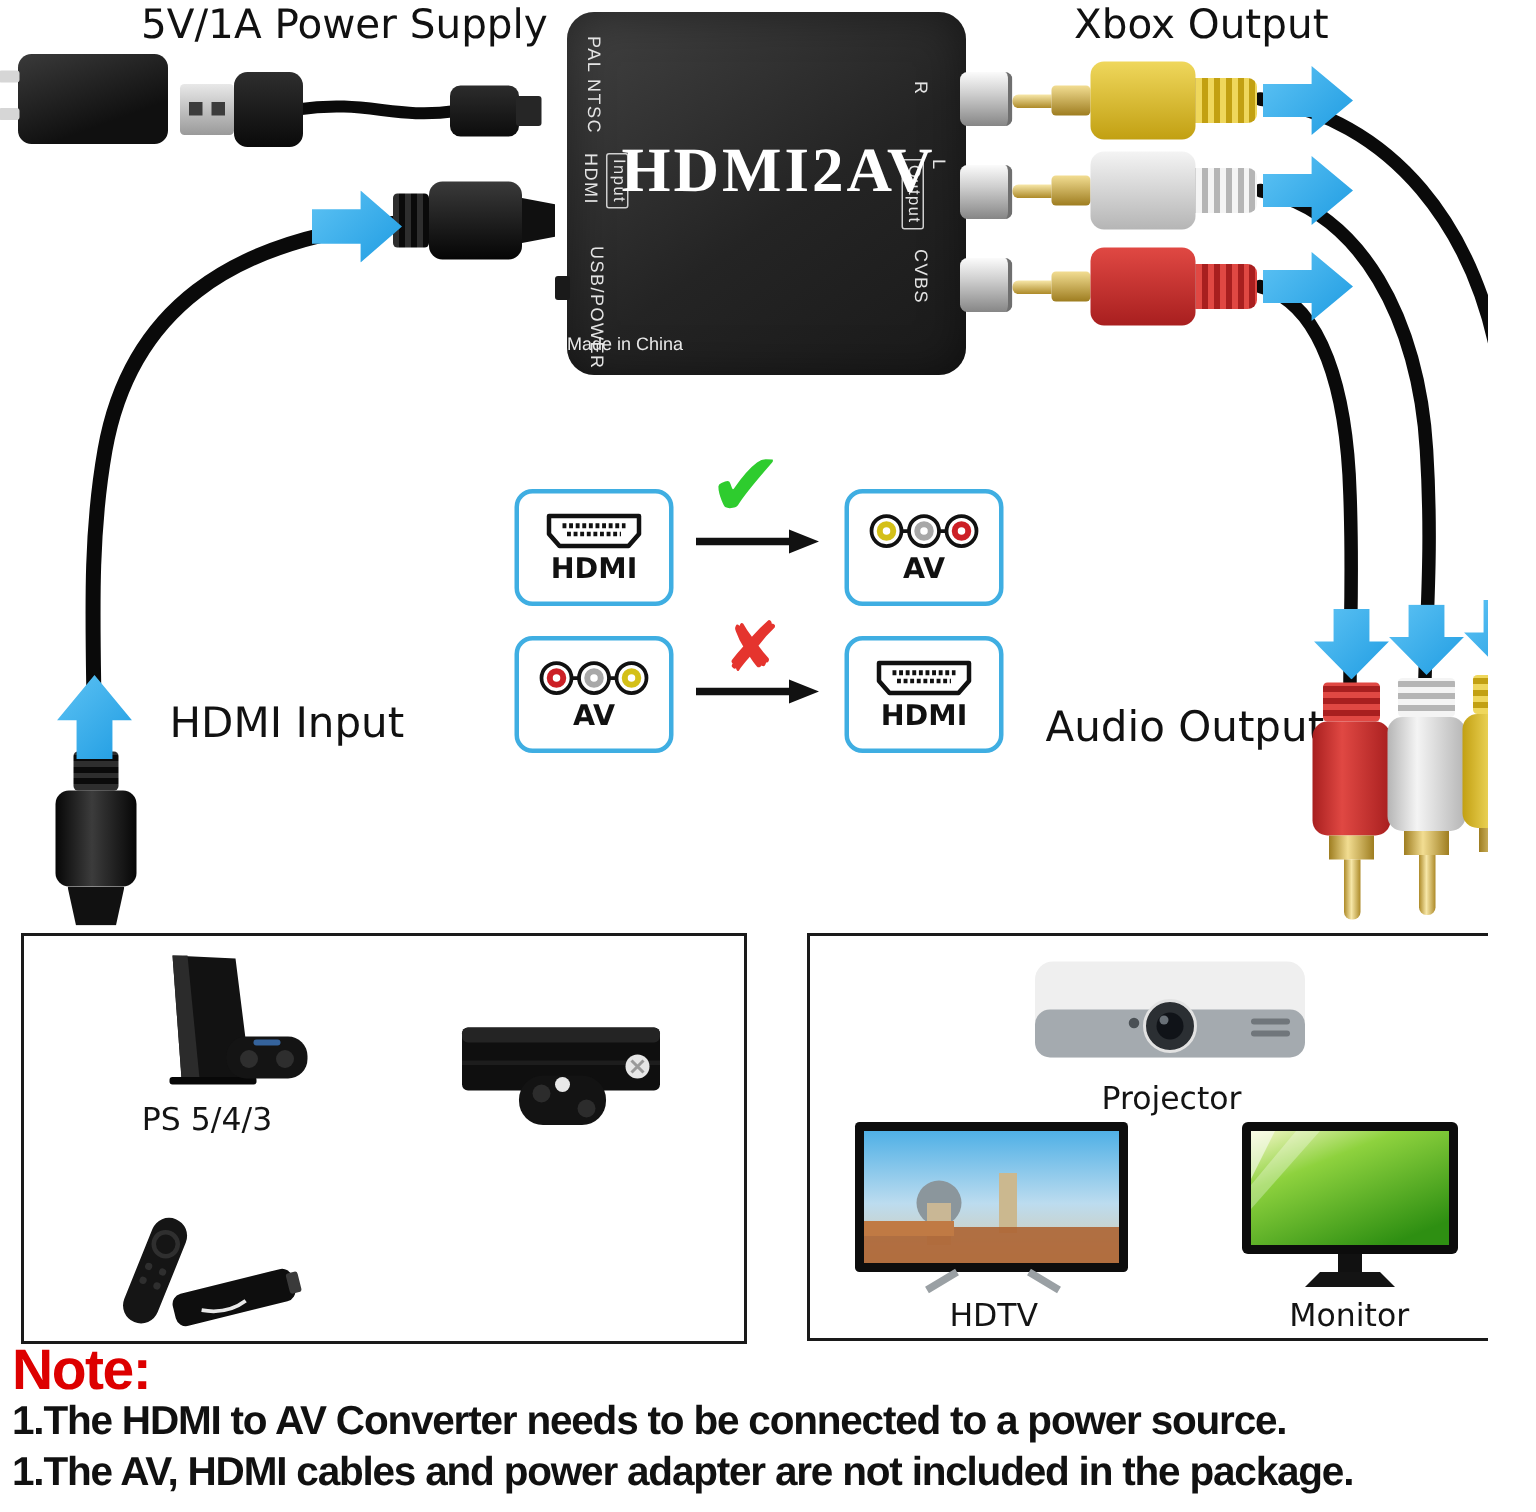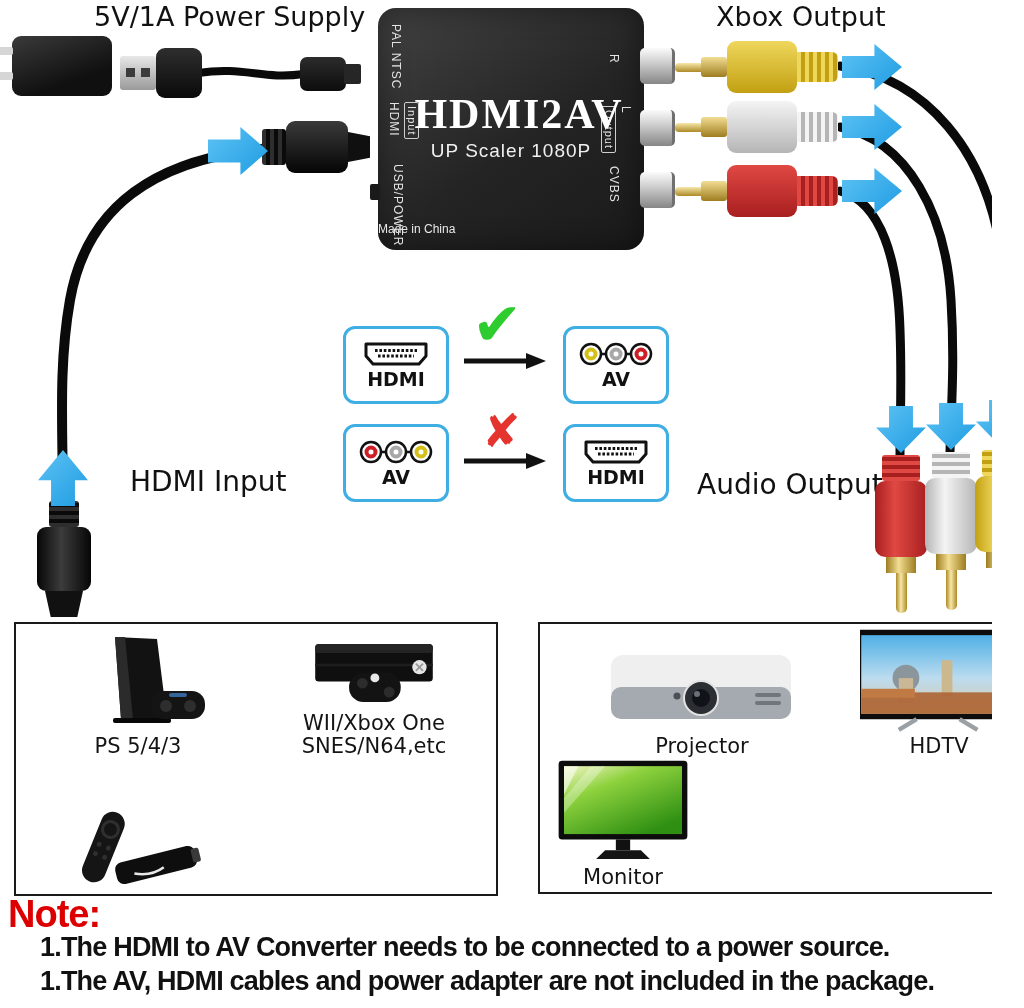--- a/index.html
+++ b/index.html
@@ -83,21 +83,21 @@
   .sidelabel{position:absolute;font-family:"DejaVu Sans",sans-serif;font-size:28px;color:#111;white-space:nowrap;}
 
   
   .device-box{position:absolute;border:2px solid #1a1a1a;background:#fff;display:grid;z-index:2;}
   .cell{display:flex;flex-direction:column;align-items:center;justify-content:flex-end;gap:2px;overflow:hidden;}
   .caption{font-family:"DejaVu Sans",sans-serif;font-size:21px;line-height:1.12;text-align:center;
            white-space:pre-line;color:#141414;}
 
   
   .note-h{position:absolute;left:8px;top:893px;color:#DD0000;font-weight:bold;font-size:38px;letter-spacing:-1px;}
-  .note-l{position:absolute;left:8px;font-weight:bold;font-size:27px;color:#111;letter-spacing:-0.8px;white-space:nowrap;margin-left:32px;}
+  .note-l{position:absolute;left:8px;font-weight:bold;font-size:27px;color:#111;letter-spacing:-0.8px;white-space:nowrap;}
 </style>
 </head>
 <body>
 
 <div class="canvas">
 
   <svg class="abs" style="left:0;top:0;z-index:1" width="1024" height="1008" viewBox="0 0 1024 1008">
     <path d="M198 73 C 245 66, 262 80, 304 74" stroke="#0a0a0a" stroke-width="8" fill="none" stroke-linecap="round"></path>
     <path d="M272 148 C 150 158, 86 210, 70 300 C 58 368, 63 430, 63 508" stroke="#0a0a0a" stroke-width="10" fill="none" stroke-linecap="round"></path>
     <path d="M840 66 C 925 78, 988 150, 1002 260 C 1010 345, 1002 400, 1001 452" stroke="#0a0a0a" stroke-width="9" fill="none" stroke-linecap="round"></path>
@@ -136,21 +136,20 @@
       <div class="vlabel boxed">Input</div>
     </div>
     <div class="vlabel" style="left:14px;top:156px">USB/POWER</div>
     <div class="vlabel" style="right:24px;top:46px">R</div>
     <div class="vrow" style="right:12px;top:98px">
       <div class="vlabel boxed">Output</div>
       <div class="vlabel">L</div>
     </div>
     <div class="vlabel" style="right:24px;top:158px">CVBS</div>
     <div class="ctitle">HDMI2AV</div>
-    <div class="csub">UP Scaler 1080P</div>
     <div class="cfoot">Made in China</div>
   </div>
 
   <div class="jack" style="top:48px"></div>
   <div class="jack" style="top:110px"></div>
   <div class="jack" style="top:172px"></div>
 
   <div class="rca-h c-yellow" style="left:675px;top:41px">
     <span class="pin"></span>
       <span class="ring"></span>
@@ -218,21 +217,21 @@
   <span class="mark no" style="left:482px;top:408px">✘</span>
   <div class="cbox" style="left:563px;top:424px">
     <svg width="66" height="26" viewBox="0 0 66 26">
       <path d="M3 3 h60 v12 l-7 8 h-46 l-7 -8 z" fill="#fff" stroke="#111" stroke-width="3" stroke-linejoin="round"></path>
       <line x1="12" y1="9.5" x2="54" y2="9.5" stroke="#111" stroke-width="3.2" stroke-dasharray="2.6 1.8"></line>
       <line x1="15" y1="15" x2="51" y2="15" stroke="#111" stroke-width="3" stroke-dasharray="2.6 1.8"></line>
     </svg>
     <span class="lbl">HDMI</span>
   </div>
 
-  <div class="sidelabel" style="left:130px;top:465px">HDMI Input</div>
+  <div class="sidelabel" style="left:113px;top:465px">HDMI Input</div>
   <div class="arr up" style="left:37px;top:450px;width:52px;height:56px"></div>
   <div class="hdmiv">
     <span class="v-hribs"></span>
     <span class="v-hbody"></span>
     <span class="v-htip"></span>
   </div>
 
   <div class="sidelabel" style="left:697px;top:468px">Audio Output</div>
   <div class="arr down" style="left:875px;top:406px;width:52px;height:47px"></div>
   <div class="arr down" style="left:925px;top:403px;width:52px;height:47px"></div>
@@ -274,43 +273,41 @@
         <rect x="14" y="18" width="132" height="42" rx="4" fill="#0f0f0f"></rect>
         <rect x="14" y="18" width="132" height="10" rx="4" fill="#242424"></rect>
         <rect x="14" y="40" width="132" height="3" fill="#1d1d1d"></rect>
         <circle cx="131" cy="44" r="8" fill="#e6e6e6"></circle>
         <path d="M127 40 l8 8 M135 40 l-8 8" stroke="#9a9a9a" stroke-width="2"></path>
         <rect x="52" y="50" width="58" height="33" rx="16" fill="#131313"></rect>
         <circle cx="67" cy="62" r="6" fill="#2c2c2c"></circle>
         <circle cx="97" cy="72" r="6" fill="#2c2c2c"></circle>
         <circle cx="81" cy="56" r="5" fill="#e8e8e8"></circle>
       </svg>
-      <div class="caption">WII/Xbox One
-SNES/N64,etc</div>
     </div>
     <div class="cell">
       <svg width="150" height="80" viewBox="0 0 150 80">
         <g transform="rotate(22 40 38)">
           <rect x="28" y="0" width="24" height="74" rx="12" fill="#151515"></rect>
           <circle cx="40" cy="18" r="8" fill="none" stroke="#2f2f2f" stroke-width="3"></circle>
           <circle cx="35" cy="36" r="2.4" fill="#2f2f2f"></circle>
           <circle cx="45" cy="36" r="2.4" fill="#2f2f2f"></circle>
           <circle cx="35" cy="46" r="2.4" fill="#2f2f2f"></circle>
           <circle cx="45" cy="46" r="2.4" fill="#2f2f2f"></circle>
         </g>
         <g transform="rotate(-14 93 55)">
           <rect x="52" y="44" width="82" height="22" rx="7" fill="#0e0e0e"></rect>
           <path d="M70 58 q16 7 30 1" stroke="#e8e8e8" stroke-width="2.5" fill="none"></path>
           <rect x="130" y="48" width="8" height="14" rx="2" fill="#3a3a3a"></rect>
         </g>
       </svg>
     </div>
   </div>
 
-  <div class="device-box" style="left:538px;top:622px;width:474px;height:262px;grid-template-columns:1fr 1fr 1fr;grid-template-rows:auto auto;padding:4px 4px 2px">
+  <div class="device-box" style="left:538px;top:622px;width:474px;height:262px;grid-template-columns:1fr 1fr;grid-template-rows:auto auto;padding:4px 4px 2px">
     <div class="cell" style="grid-column:1 / span 2">
       <svg width="210" height="90" viewBox="0 0 210 90">
         <rect x="14" y="12" width="180" height="64" rx="12" fill="#efefef"></rect>
         <rect x="14" y="44" width="180" height="32" rx="10" fill="#a4aaaf"></rect>
         <rect x="158" y="50" width="26" height="4" rx="2" fill="#70767b"></rect>
         <rect x="158" y="58" width="26" height="4" rx="2" fill="#70767b"></rect>
         <circle cx="104" cy="55" r="17" fill="#2b2f33" stroke="#e2e2e2" stroke-width="2"></circle>
         <circle cx="104" cy="55" r="9" fill="#101318"></circle>
         <circle cx="100" cy="51" r="3" fill="#697077"></circle>
         <circle cx="80" cy="53" r="3.5" fill="#4a5055"></circle>

